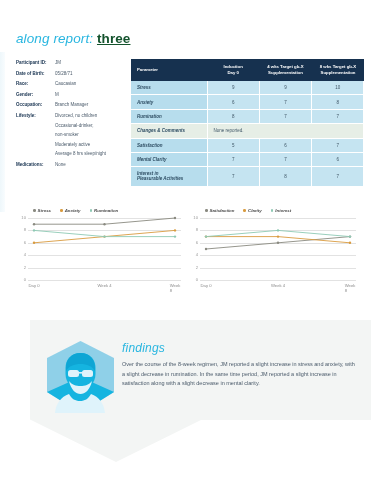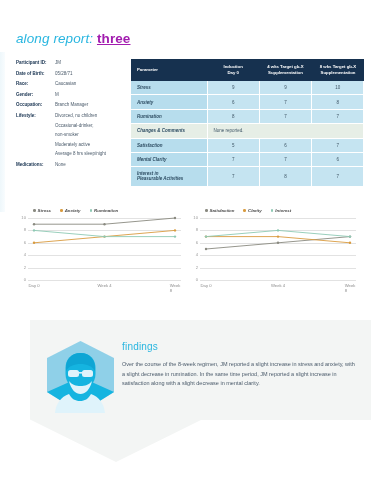--- a/index.html
+++ b/index.html
@@ -16,21 +16,21 @@
     position: absolute; left: 0; top: 52px; width: 5px; height: 160px;
     background: linear-gradient(to right, #eef7fb, #f8fcfe);
   }
 
   
   .title {
     position: absolute; left: 16px; top: 31px;
     font-size: 13.5px; letter-spacing: .1px; white-space: nowrap;
   }
   .title .t-case { font-style: italic; color: #29b6e0; font-weight: 400; }
-  .title .t-num  { font-weight: bold; color: #a21caf; font-style: normal; text-decoration: underline; }
+  .title .t-num  { font-weight: bold; color: #14532d; font-style: normal; text-decoration: underline; }
 
   
   .info { position: absolute; left: 16px; top: 58px; width: 116px; }
   .info-row { display: flex; line-height: 9.4px; margin-bottom: 1.1px; }
   .info-label {
     width: 39px; flex: 0 0 39px;
     font-size: 4.5px; font-weight: bold; color: #16314f;
   }
   .info-value { font-size: 4.5px; color: #4a5a6a; }
   .info-sub { margin-left: 39px; font-size: 4.5px; color: #4a5a6a; line-height: 9.4px; }
@@ -88,21 +88,21 @@
   }
   .findings-band {
     position: absolute; left: 140px; top: 320px; width: 231px; height: 100px;
     background: #f3f5f4;
   }
   .avatar {
     position: absolute; left: 47px; top: 341px; width: 67px; height: 72px;
   }
   .findings-title {
     position: absolute; left: 122px; top: 341px;
-    font-size: 10px; color: #29b6e0; letter-spacing: .2px;
+    font-size: 12px; font-style: italic; color: #29b6e0; letter-spacing: .2px;
   }
   .findings-body {
     position: absolute; left: 122px; top: 360px; width: 236px;
     font-size: 5.5px; line-height: 9.6px; color: #4a5a6a;
   }
 </style>
 </head>
 <body>
 
 <div class="page">

